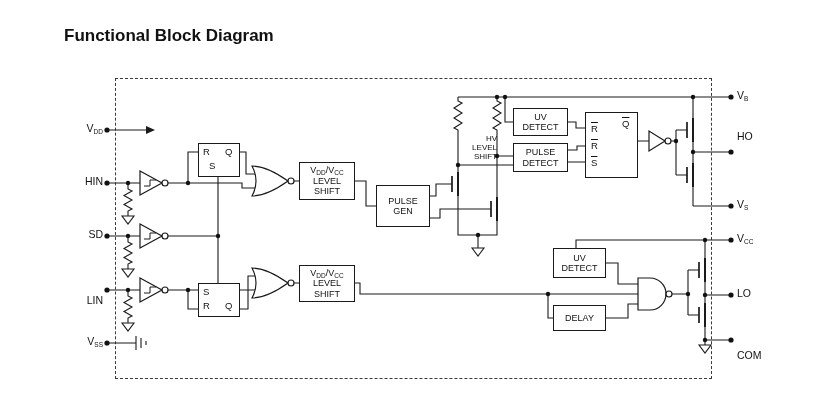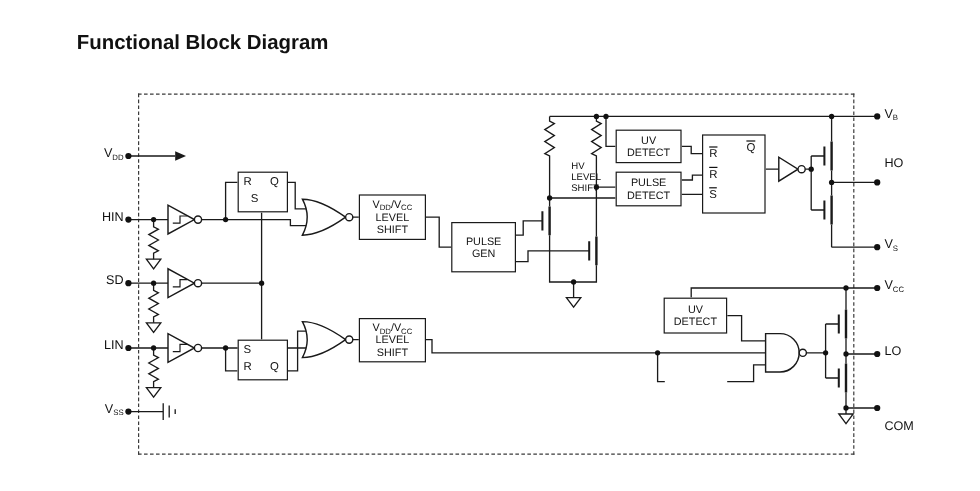--- a/index.html
+++ b/index.html
@@ -11,21 +11,21 @@
   .blk{position:absolute;box-sizing:border-box;border:1.3px solid #1a1a1a;background:#fff;
        display:flex;flex-direction:column;align-items:center;justify-content:center;
        text-align:center;font-size:9px;line-height:1.15;color:#111;}
   .latch{display:block;}
   .lt{position:absolute;font-size:9.5px;line-height:1;}
   .bar{text-decoration:overline;}
   .ss{font-size:6.5px;position:relative;top:2px;}
   .pin{position:absolute;font-size:10.5px;line-height:1;white-space:nowrap;}
   .pinL{left:58px;width:45px;text-align:right;}
   .pinR{left:737px;text-align:left;}
-  .hvlabel{position:absolute;font-size:8px;line-height:1.1;text-align:left;color:#111;padding-left:17px;}
+  .hvlabel{position:absolute;font-size:8px;line-height:1.1;text-align:right;color:#111;}
 </style>
 </head>
 <body>
 
 <div class="stage">
 
   <div class="title">Functional Block Diagram</div>
 
   <div class="dashed"></div>
 
@@ -141,20 +141,23 @@
   <div class="blk" style="left:513px;top:143px;width:55px;height:29px">
     <div>PULSE</div>
     <div>DETECT</div>
   </div>
 
   <div class="blk" style="left:553px;top:248px;width:53px;height:30px">
     <div>UV</div>
     <div>DETECT</div>
   </div>
 
+  <div class="blk" style="left:553px;top:305px;width:53px;height:26px">
+    <div>DELAY</div>
+  </div>
 
   <div class="blk latch" style="left:198px;top:143px;width:42px;height:34px">
     <span class="lt" style="left:4px;top:3px">R</span>
     <span class="lt" style="left:26px;top:3px">Q</span>
     <span class="lt" style="left:10px;top:17px">S</span>
   </div>
 
   <div class="blk latch" style="left:198px;top:283px;width:42px;height:34px">
     <span class="lt" style="left:4px;top:3px">S</span>
     <span class="lt" style="left:4px;top:17px">R</span>
@@ -164,21 +167,21 @@
   <div class="blk latch" style="left:585px;top:112px;width:53px;height:66px">
     <span class="lt bar" style="left:36px;top:6px">Q</span>
     <span class="lt bar" style="left:5px;top:11px">R</span>
     <span class="lt bar" style="left:5px;top:28px">R</span>
     <span class="lt bar" style="left:5px;top:45px">S</span>
   </div>
 
   <div class="pin pinL" style="top:123px"><span>V</span><span class="ss">DD</span></div>
   <div class="pin pinL" style="top:176px"><span>HIN</span><span class="ss"></span></div>
   <div class="pin pinL" style="top:229px"><span>SD</span><span class="ss"></span></div>
-  <div class="pin pinL" style="top:283px"><span>LIN</span><span class="ss"></span></div>
+  <div class="pin pinL" style="top:295px"><span>LIN</span><span class="ss"></span></div>
   <div class="pin pinL" style="top:336px"><span>V</span><span class="ss">SS</span></div>
 
   <div class="pin pinR" style="top:90px"><span>V</span><span class="ss">B</span></div>
   <div class="pin pinR" style="top:131px"><span>HO</span><span class="ss"></span></div>
   <div class="pin pinR" style="top:199px"><span>V</span><span class="ss">S</span></div>
   <div class="pin pinR" style="top:233px"><span>V</span><span class="ss">CC</span></div>
   <div class="pin pinR" style="top:288px"><span>LO</span><span class="ss"></span></div>
   <div class="pin pinR" style="top:350px"><span>COM</span><span class="ss"></span></div>
 
 </div>

